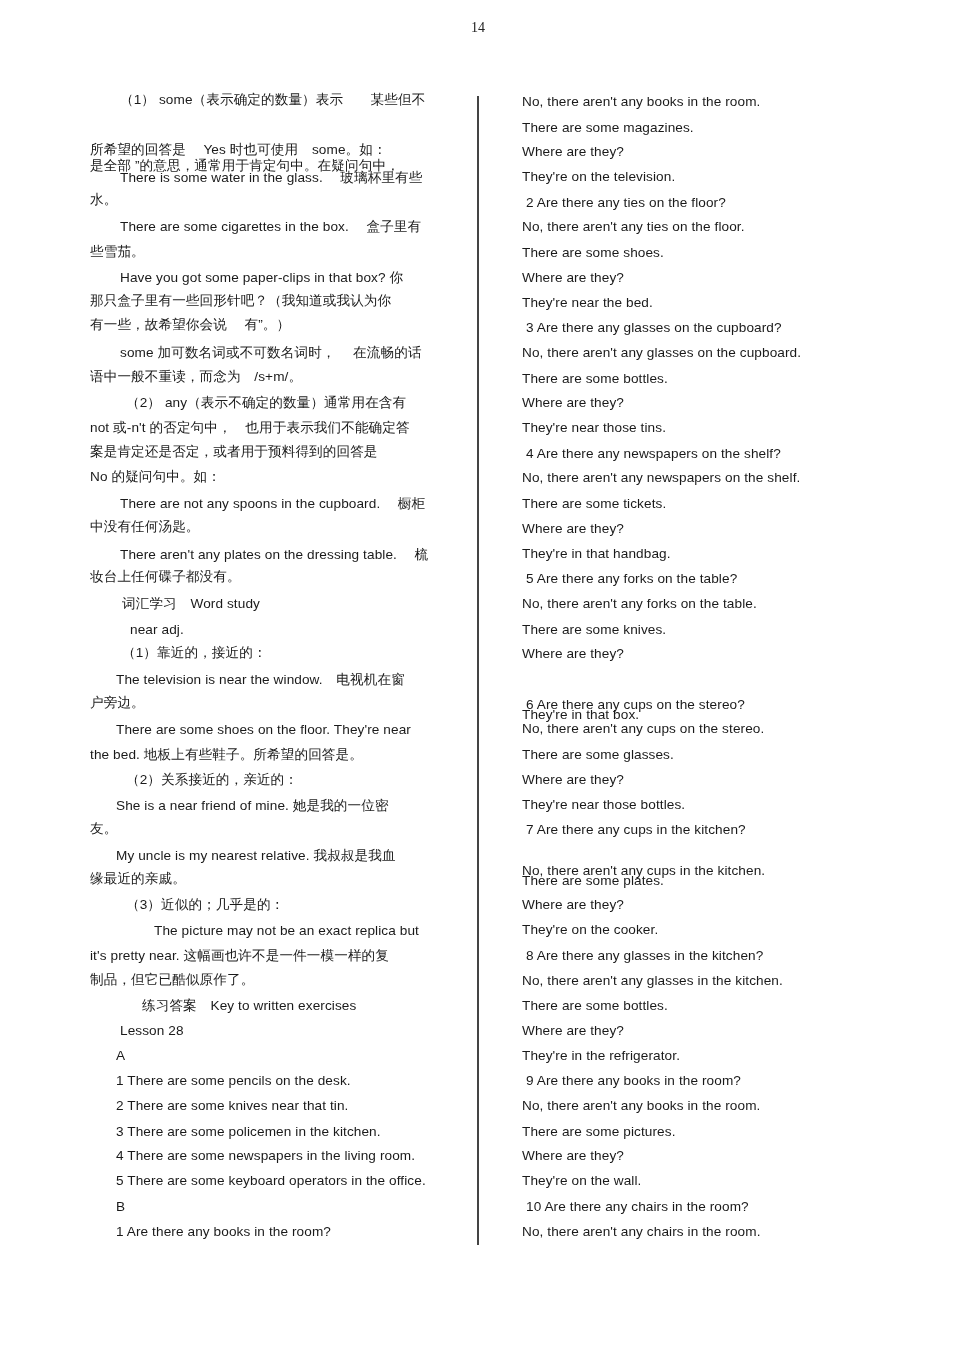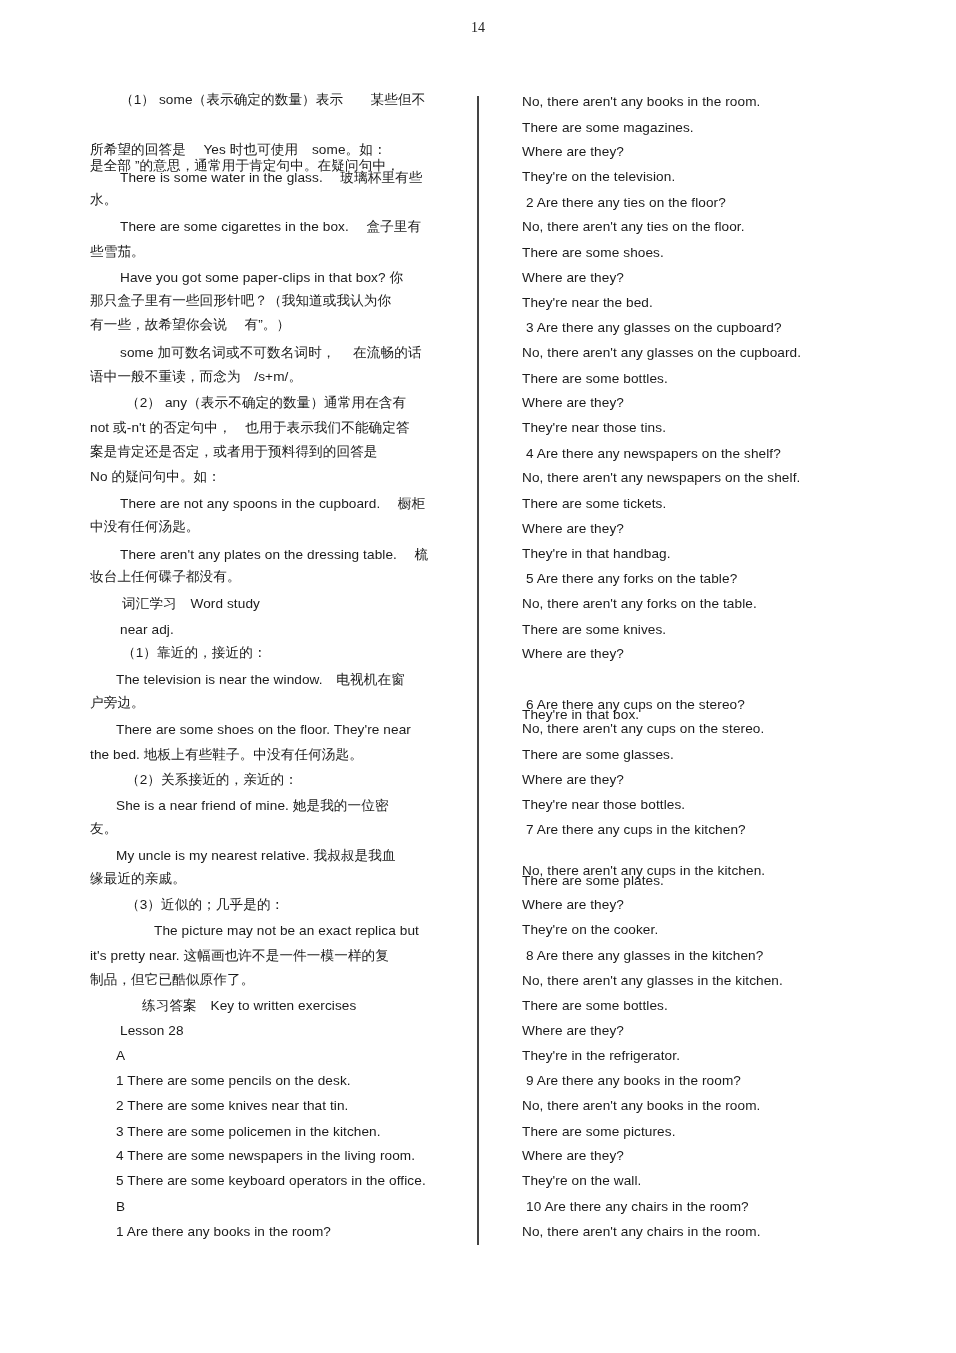--- a/index.html
+++ b/index.html
@@ -33,26 +33,26 @@
     <div class="line" style="top: 369px; left: 90px;">语中一般不重读，而念为　/s+m/。</div>
     <div class="line" style="top: 395px; left: 126px;">（2） any（表示不确定的数量）通常用在含有</div>
     <div class="line" style="top: 420px; left: 90px;">not 或-n't 的否定句中，　也用于表示我们不能确定答</div>
     <div class="line" style="top: 444px; left: 90px;">案是肯定还是否定，或者用于预料得到的回答是</div>
     <div class="line" style="top: 469px; left: 90px;">No 的疑问句中。如：</div>
     <div class="line" style="top: 496px; left: 120px;">There are not any spoons in the cupboard.　  橱柜</div>
     <div class="line" style="top: 519px; left: 90px;">中没有任何汤匙。</div>
     <div class="line" style="top: 547px; left: 120px;">There aren't any plates on the dressing table.　  梳</div>
     <div class="line" style="top: 569px; left: 90px;">妆台上任何碟子都没有。</div>
     <div class="line" style="top: 596px; left: 122px;">词汇学习　Word study</div>
-    <div class="line" style="top: 622px; left: 120px;">near adj.</div>
+    <div class="line" style="top: 622px; left: 130px;">near adj.</div>
     <div class="line" style="top: 645px; left: 122px;">（1）靠近的，接近的：</div>
     <div class="line" style="top: 672px; left: 116px;">The  television  is  near the  window.　电视机在窗</div>
     <div class="line" style="top: 695px; left: 90px;">户旁边。</div>
     <div class="line" style="top: 722px; left: 116px;">There  are  some  shoes on  the  floor.  They're  near</div>
-    <div class="line" style="top: 747px; left: 90px;">the bed.  地板上有些鞋子。中没有任何汤匙。</div>
+    <div class="line" style="top: 747px; left: 90px;">the bed.  地板上有些鞋子。所希望的回答是。</div>
     <div class="line" style="top: 772px; left: 126px;">（2）关系接近的，亲近的：</div>
     <div class="line" style="top: 798px; left: 116px;">She  is  a  near  friend   of  mine.  她是我的一位密</div>
     <div class="line" style="top: 821px; left: 90px;">友。</div>
     <div class="line" style="top: 848px; left: 116px;">My  uncle  is  my  nearest relative.  我叔叔是我血</div>
     <div class="line" style="top: 871px; left: 90px;">缘最近的亲戚。</div>
     <div class="line" style="top: 897px; left: 126px;">（3）近似的；几乎是的：</div>
     <div class="line" style="top: 923px; left: 154px;">The picture may not be an exact replica but</div>
     <div class="line" style="top: 948px; left: 90px;">it's  pretty  near.  这幅画也许不是一件一模一样的复</div>
     <div class="line" style="top: 972px; left: 90px;">制品，但它已酷似原作了。</div>
     <div class="line" style="top: 998px; left: 122px; margin-left: 20px;">练习答案　Key to written exercises</div>

